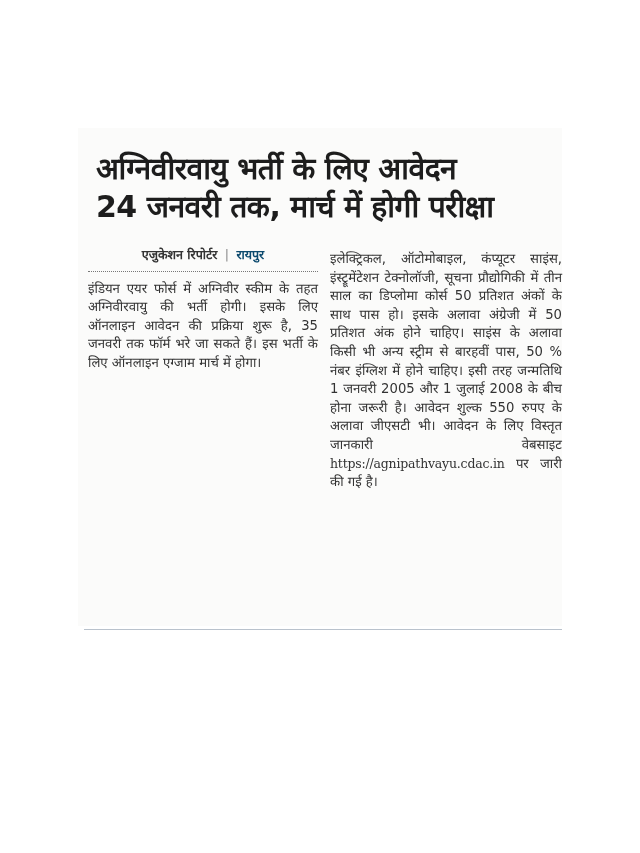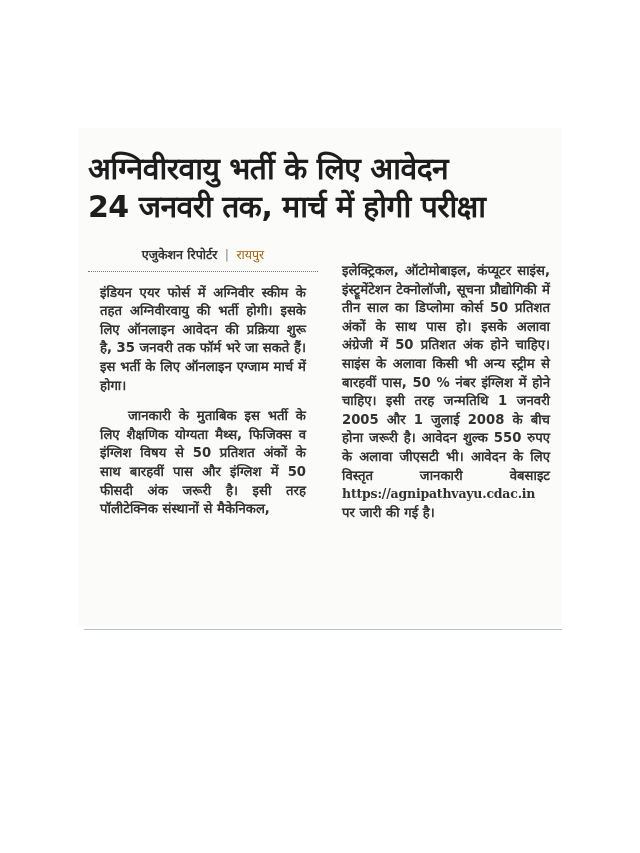--- a/index.html
+++ b/index.html
@@ -8,37 +8,37 @@
       font-family: "DejaVu Sans", sans-serif; color: #2a2a2a;
     }
     .clip {
       position: absolute; left: 78px; top: 128px; width: 484px; height: 498px;
       background: #fbfbfa;
     }
     .clip-bottom-rule {
       position: absolute; left: 84px; top: 629px; width: 478px; height: 1px; background: #b9c2cc;
     }
     .headline {
-      position: absolute; left: 88px; top: 150px; width: 460px;
+      position: absolute; left: 96px; top: 150px; width: 460px;
       font-family: "DejaVu Sans", sans-serif; font-weight: bold; color: #1d1d1d;
       font-size: 30px; line-height: 38px; letter-spacing: -0.5px; white-space: nowrap;
     }
     .col {
       position: absolute; top: 246px; width: 230px;
       font-size: 13.2px; line-height: 18.6px; text-align: justify; color: #333;
     }
     .col-left { left: 88px; }
     .col-right { left: 330px; top: 250px; width: 232px; }
     .byline {
       font-weight: bold; font-size: 12.5px; text-align: center; margin-bottom: 4px; color: #333;
     }
     .byline .sep { color: #888; font-weight: normal; margin: 0 3px; }
-    .byline .place { font-weight: normal; color: #a16207; text-align: right; }
+    .byline .place { font-weight: bold; color: #0c4a6e; text-align: right; }
     .dotted-rule { border-bottom: 1px dotted #777; margin: 6px 0 8px 0; height: 0; }
-    .para { margin: 12px; font-weight: bold; }
+    .para { margin: 0; }
     .para.indent { text-indent: 28px; }
     .url { font-family: "DejaVu Serif", serif; font-size: 12.5px; letter-spacing: -0.2px; }
   </style>
 </head>
 <body>
 
 <div class="clip"></div>
 
 <div class="headline">
   <div>अग्निवीरवायु भर्ती के लिए आवेदन</div>
@@ -46,21 +46,20 @@
 </div>
 
 <div class="col col-left">
   <div class="byline">
     <span>एजुकेशन रिपोर्टर</span>
     <span class="sep">|</span>
     <span class="place">रायपुर</span>
   </div>
   <div class="dotted-rule"></div>
   <p class="para">इंडियन एयर फोर्स में अग्निवीर स्कीम के तहत अग्निवीरवायु की भर्ती होगी। इसके लिए ऑनलाइन आवेदन की प्रक्रिया शुरू है, 35 जनवरी तक फॉर्म भरे जा सकते हैं। इस भर्ती के लिए ऑनलाइन एग्जाम मार्च में होगा।</p>
-  <p class="para indent">जानकारी के मुताबिक इस भर्ती के लिए शैक्षणिक योग्यता मैथ्स, फिजिक्स व इंग्लिश विषय से 50 प्रतिशत अंकों के साथ बारहवीं पास और इंग्लिश में 50 फीसदी अंक जरूरी है। इसी तरह पॉलीटेक्निक संस्थानों से मैकेनिकल,</p>
 </div>
 
 <div class="col col-right">
   <p class="para">
     <span>इलेक्ट्रिकल, ऑटोमोबाइल, कंप्यूटर साइंस, इंस्ट्रूमेंटेशन टेक्नोलॉजी, सूचना प्रौद्योगिकी में तीन साल का डिप्लोमा कोर्स 50 प्रतिशत अंकों के साथ पास हो। इसके अलावा अंग्रेजी में 50 प्रतिशत अंक होने चाहिए। साइंस के अलावा किसी भी अन्य स्ट्रीम से बारहवीं पास, 50 % नंबर इंग्लिश में होने चाहिए। इसी तरह जन्मतिथि 1 जनवरी 2005 और 1 जुलाई 2008 के बीच होना जरूरी है। आवेदन शुल्क 550 रुपए के अलावा जीएसटी भी। आवेदन के लिए विस्तृत जानकारी वेबसाइट</span>
     <span class="url">https://agnipathvayu.cdac.in</span>
     <span>पर जारी की गई है।</span>
   </p>
 </div>
 

